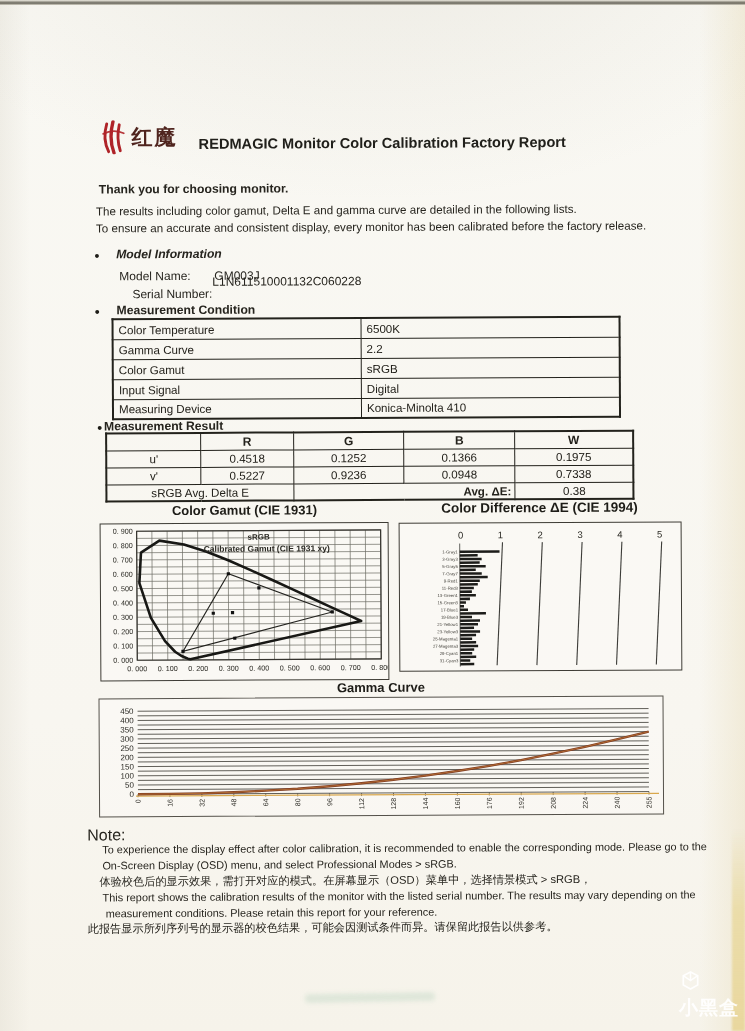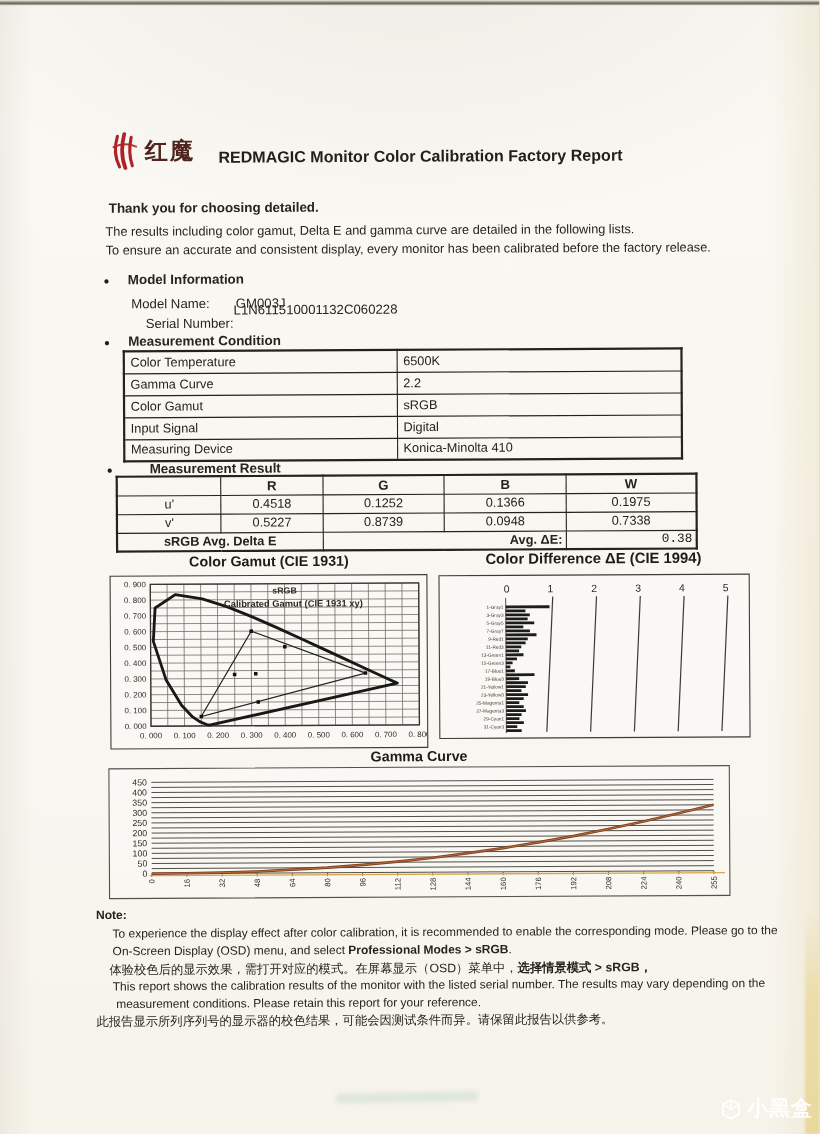--- a/index.html
+++ b/index.html
@@ -9,68 +9,68 @@
     background:
       radial-gradient(120% 50% at 50% -8%, rgba(185,180,162,0.20), transparent 55%),
       linear-gradient(90deg, rgba(205,200,185,0.22) 0, rgba(205,200,185,0) 30px, rgba(205,200,185,0) 700px, rgba(228,214,172,0.35) 745px),
       linear-gradient(180deg,#f9f8f3 0%,#f8f6f0 70%,#f6f3ea 100%); padding-left: 40px;}
   .top-edge{position:absolute;top:0;left:0;width:100%;height:5px;
     background:linear-gradient(180deg,#efece1 0%,#6b685c 45%,#4e4b40 65%,#cfccbe 100%);opacity:.8;}
   .right-strip{position:absolute;right:0;top:830px;width:13px;height:201px;
     background:linear-gradient(180deg,rgba(233,219,170,0) 0%,rgba(233,217,158,.8) 40%,#e9d79e 100%);filter:blur(1px);}
   #doc{position:absolute;inset:0;transform:rotate(-0.3deg);transform-origin:50% 40%;}
   .abs{position:absolute;}
-  .b{font-weight:bold;}
+  .b{font-weight:normal;}
   
   #logo{left:101px;top:119px;display:flex;align-items:center;gap:5px;}
   #logo-text{font-size:21px;font-weight:900;color:#4f241e;letter-spacing:2px;}
   #title{left:200px;top:135px;font-size:14.6px;font-weight:bold;color:#21201b;}
   
   #thanks{left:100px;top:181px;font-size:12.2px;font-weight:bold;}
   #p1{left:97px;top:203px;font-size:11.6px;}
   #p2{left:97px;top:220px;font-size:11.6px;}
   
   .bullet{font-size:9px;color:#1e1d18;}
   .bullet::before{content:"●";}
-  #b1{left:95px;top:249px;} #mi-title{left:117px;top:246px;font-size:12.2px;font-weight:bold;}
+  #b1{left:95px;top:249px;} #mi-title{left:117px;top:246px;font-size:12.2px;font-weight:bold;font-style:italic;}
   #mn-label{left:120px;top:268px;font-size:12px;} #mn-value{left:215px;top:268px;font-size:12px;}
   #sn-label{left:133px;top:286px;font-size:12px;} #sn-value{left:213px;top:274px;font-size:12px;}
   #b2{left:95px;top:305px;} #mc-title{left:117px;top:302px;font-size:12.2px;font-weight:bold;}
-  #b3{left:97px;top:421px;} #mr-title{left:136px;top:418px;font-size:12.2px;font-weight:bold;}
+  #b3{left:97px;top:421px;} #mr-title{left:104px;top:418px;font-size:12.2px;font-weight:bold;}
   
   table{border-collapse:collapse;position:absolute;table-layout:fixed;color:#24221c;}
   #cond-table{left:112px;top:317px;width:509px;border:2px solid #23221c;}
   #cond-table td{border:1.4px solid #23221c;height:20px;font-size:11.6px;padding:0 5px;}
   #res-table{left:105px;top:431px;width:529px;border:2px solid #23221c;}
   #res-table td,#res-table th{border:1.4px solid #23221c;font-size:11.6px;text-align:center;height:17px;padding:0 3px;}
   #res-table th{font-size:12px;}
   #res-table .avg-label{text-align:right;font-weight:bold;}
-  #res-table .avg-val{text-align:right;padding-left:4px;font-family:Liberation Mono, monospace;}
+  #res-table .avg-val{text-align:center;padding-left:4px;}
   
   .chart-title{position:absolute;text-align:center;font-weight:bold;font-size:13px;color:#1d1c17;}
   #gamut-title{left:99px;top:502px;width:290px;}
   #de-title{left:395px;top:501px;width:288px;font-size:13.5px;}
   #gamma-title{left:97px;top:680px;width:565px;}
   .chart-box{position:absolute;background:rgba(255,255,255,0.25);}
   #gamut-box{left:99px;top:522px;width:289px;height:158px;border:1.6px solid #3e3c35;}
   #de-box{left:398px;top:523px;width:283px;height:149px;border:1.5px solid #3e3c35;}
   #gamma-box{left:97px;top:697px;width:565px;height:119px;border:1.2px solid #54514a;}
   .chart-box svg{display:block;width:100%;height:100%;}
   svg text{font-family:"Liberation Sans","DejaVu Sans",sans-serif;}
   
-  #note-label{left:85px;top:825px;font-size:11px;font-weight:bold;text-align:center;}
+  #note-label{left:85px;top:825px;font-size:16px;font-weight:normal;text-align:center;}
   .nl{font-size:10.9px;}
   #nl1{left:100px;top:842px;} #nl2{left:100px;top:858px;}
   #nl3{left:97px;top:873px;font-size:11.2px;}
   #nl4{left:100px;top:890px;} #nl5{left:103px;top:906px;}
   #nl6{left:85px;top:920px;font-size:11.2px;}
   
   #smudge{position:absolute;left:305px;top:993px;width:130px;height:9px;background:rgba(140,185,160,0.22);filter:blur(2px);border-radius:4px;transform:rotate(-1deg);}
-  #wm{position:absolute;right:6px;bottom:10px;display:flex;align-items:center;gap:3px;
-      color:rgba(255,255,255,0.92);font-weight:bold;font-size:19px;letter-spacing:1px;}
+  #wm{position:absolute;right:6px;bottom:10px;display:flex;gap:3px;
+      color:rgba(255,255,255,0.92);font-weight:bold;font-size:19px;letter-spacing:1px;flex-direction:column;}
 </style>
 </head>
 <body>
 
 <div id="page">
   <div class="top-edge"></div>
   <div class="right-strip"></div>
 
   <div id="doc">
 
@@ -78,21 +78,21 @@
       <svg viewBox="0 0 30 38" width="27" height="34">
         <path d="M8 4 C5 14 5 25 10 35" stroke="#af2328" stroke-width="3.2" fill="none" stroke-linecap="round"></path>
         <path d="M15 1.5 C12 13 12 26 16 36.5" stroke="#af2328" stroke-width="3.8" fill="none" stroke-linecap="round"></path>
         <path d="M22 5 C20 14 20 25 23 34" stroke="#af2328" stroke-width="3.2" fill="none" stroke-linecap="round"></path>
         <path d="M4 15 C11 11.5 20 11.5 27 14.5" stroke="#af2328" stroke-width="2" fill="none" stroke-linecap="round" opacity="0.9"></path>
       </svg>
       <span id="logo-text">红魔</span>
     </div>
     <div class="abs" id="title">REDMAGIC Monitor Color Calibration Factory Report</div>
 
-    <div class="abs" id="thanks">Thank you for choosing detailed.</div>
+    <div class="abs" id="thanks">Thank you for choosing monitor.</div>
     <div class="abs" id="p1">The results including color gamut, Delta E and gamma curve are detailed in the following lists.</div>
     <div class="abs" id="p2">To ensure an accurate and consistent display, every monitor has been calibrated before the factory release.</div>
 
     <span class="abs bullet" id="b1"></span>
     <div class="abs" id="mi-title">Model Information</div>
     <div class="abs" id="mn-label">Model Name:</div>
     <div class="abs" id="mn-value">GM003J</div>
     <div class="abs" id="sn-label">Serial Number:</div>
     <div class="abs" id="sn-value">L1N611510001132C060228</div>
 
@@ -150,21 +150,21 @@
       <tr>
         <td>u'</td>
         <td>0.4518</td>
         <td>0.1252</td>
         <td>0.1366</td>
         <td>0.1975</td>
       </tr>
       <tr>
         <td>v'</td>
         <td>0.5227</td>
-        <td>0.8739</td>
+        <td>0.9236</td>
         <td>0.0948</td>
         <td>0.7338</td>
       </tr>
       <tr>
         <td colspan="2" class="b">sRGB Avg. Delta E</td>
         <td colspan="2" class="avg-label">Avg. ΔE:</td>
         <td class="avg-val">0.38</td>
       </tr>
     </tbody>
       </table>

